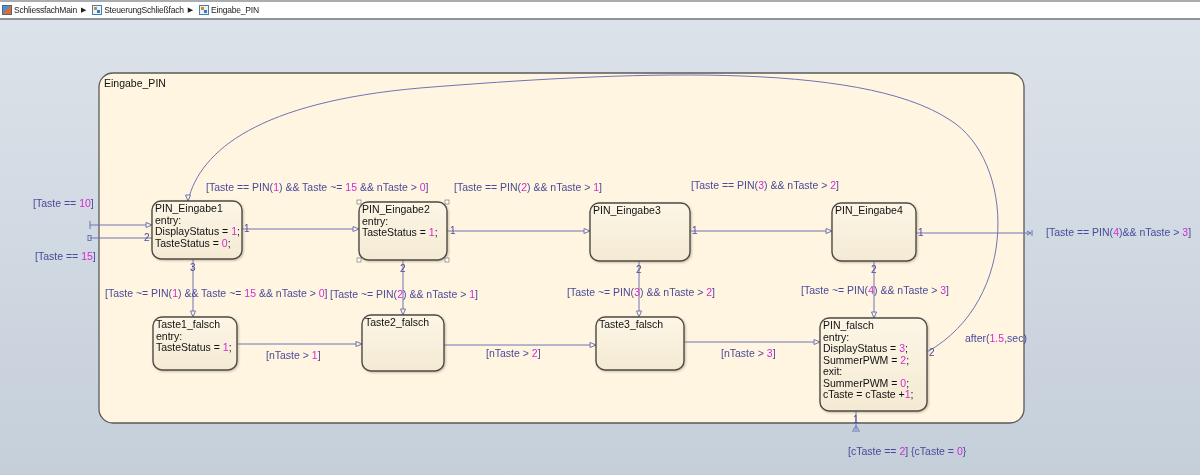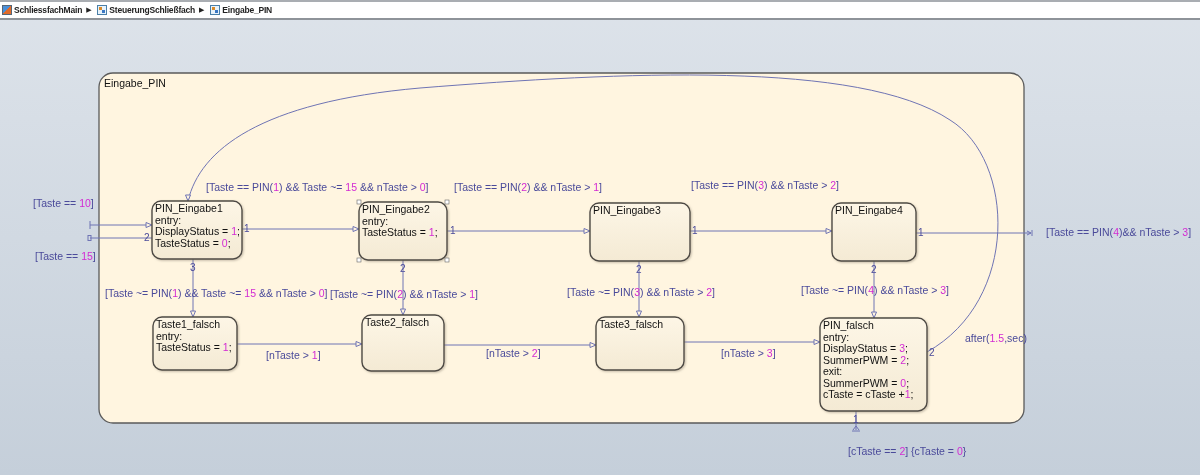--- a/index.html
+++ b/index.html
@@ -9,21 +9,21 @@
       background: linear-gradient(#dde3ea, #c5cfda);
       position: relative;
     }
     .topstrip { position: absolute; left: 0; top: 0; width: 1200px; height: 2px; background: #a9adb2; }
     .breadcrumb-bar {
       position: absolute; left: 0; top: 2px; width: 1200px; height: 16px;
       background: #ffffff; border-bottom: 2px solid #8e9399;
       display: flex; align-items: center; font-size: 8.5px; color: #222;
       letter-spacing: -0.2px;
     }
-    .crumb { display: flex; align-items: center; margin-left: 2px; cursor: pointer; font-weight: bold; }
+    .crumb { display: flex; align-items: center; margin-left: 2px; cursor: pointer; }
     .crumb-icon { width: 10px; height: 10px; margin-right: 2px; position: relative; }
     .crumb-icon.model { background: linear-gradient(135deg,#4a8fd8 0 50%,#e06b2a 50%); border: 1px solid #567; box-sizing: border-box; }
     .crumb-icon.chart { border: 1px solid #4a7fa8; box-sizing: border-box; background: #e8f3fb; }
     .crumb-icon.chart::before { content:""; position:absolute; left:1px; top:1px; width:3px; height:3px; background:#d98b2b; }
     .crumb-icon.chart::after { content:""; position:absolute; right:1px; bottom:1px; width:3px; height:3px; background:#3b78c4; }
     .sep { font-size: 7px; margin: 0 4px; color: #222; }
     svg#canvas { position: absolute; left: 0; top: 0; }
     .lbl { font-size: 10.5px; fill: #4a4a9a; font-family: "Liberation Sans", sans-serif; }
     .num { fill: #d32ad3; }
     .stext { font-size: 10.5px; fill: #111; font-family: "Liberation Sans", sans-serif; }

